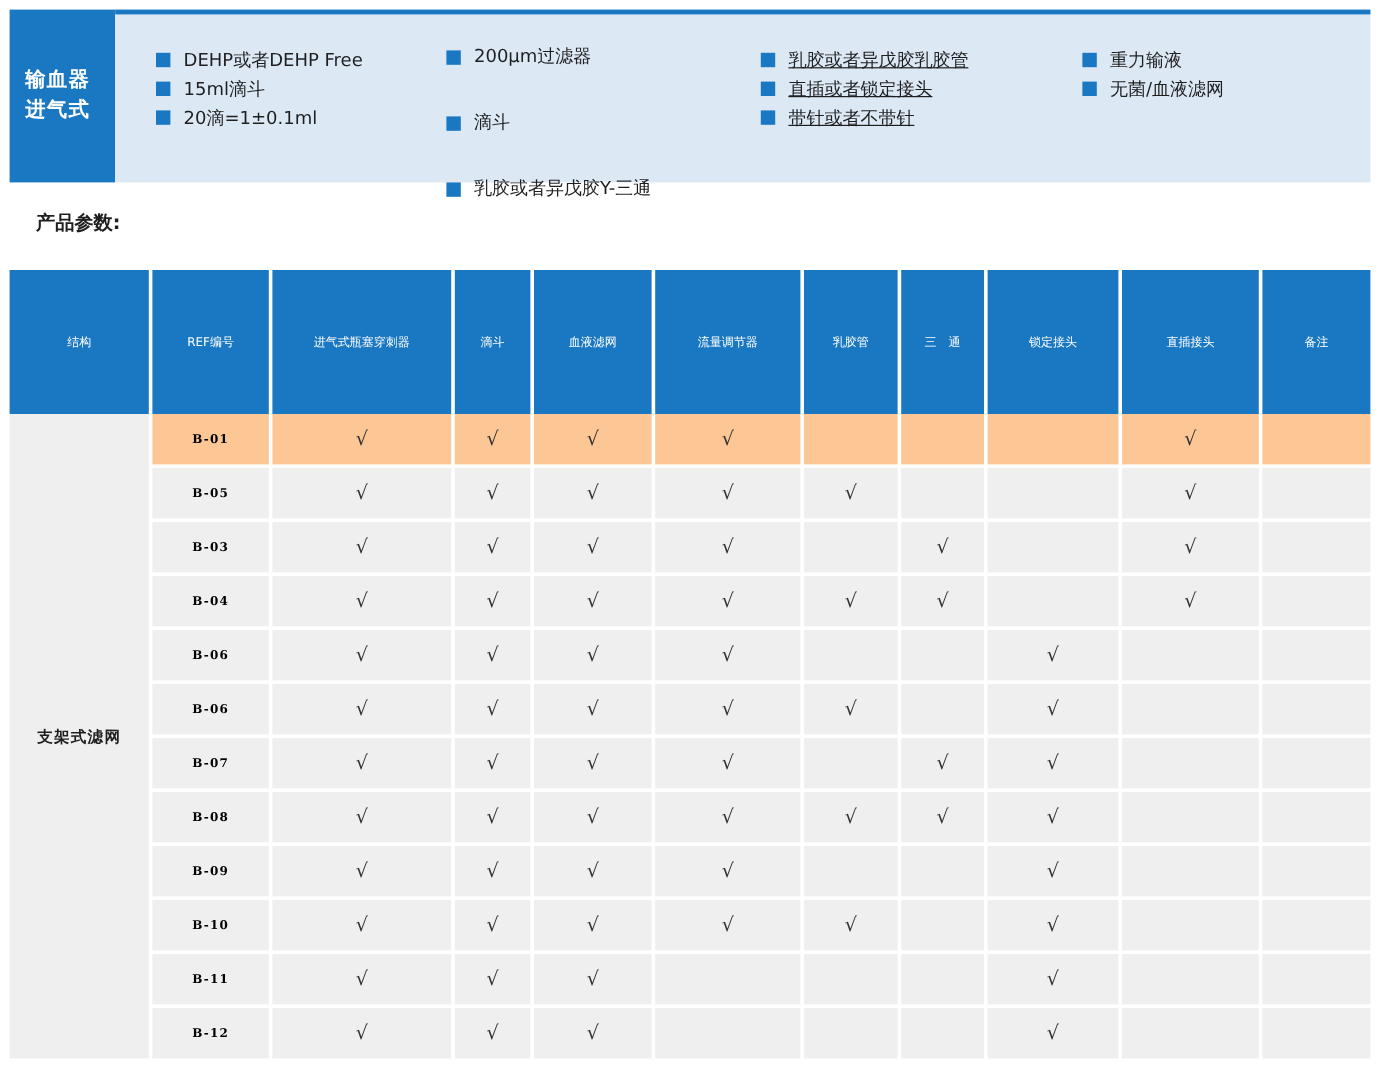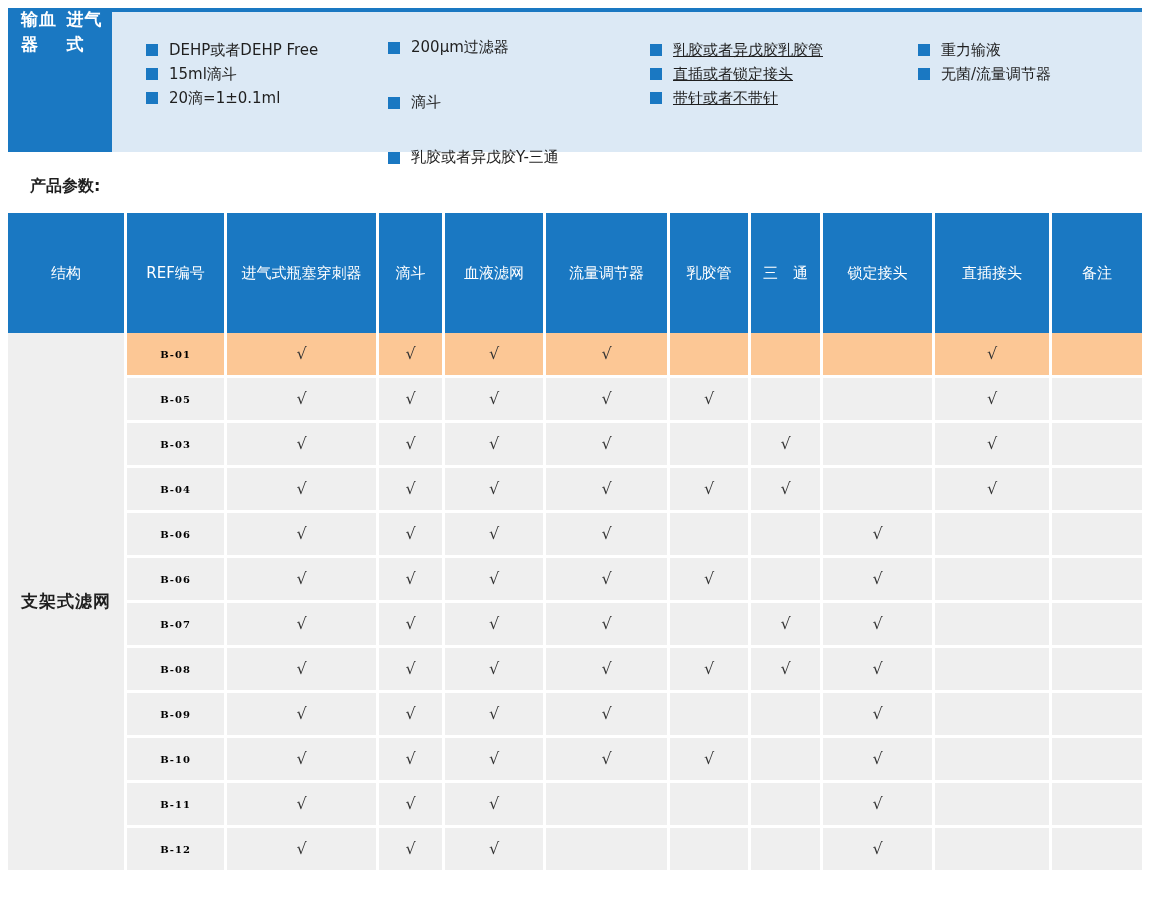--- a/index.html
+++ b/index.html
@@ -11,24 +11,24 @@
     --white:#FFFFFF;
   }
   *{box-sizing:border-box;margin:0;padding:0;}
   html,body{background:#fff;width:1150px;height:900px;overflow:hidden;}
   body{font-family:"DejaVu Sans","Liberation Sans",sans-serif;color:var(--ink);}
   .page{width:1134px;margin:8px auto 0 8px;}
 
   
   .hero{display:flex;height:144px;}
   .hero-label{
-    width:104px;background:var(--blue);color:#fff;
-    display:flex;flex-direction:row;justify-content:center;
+    width:88px;background:var(--blue);color:#fff;
+    display:flex;flex-direction:column;justify-content:center;
     padding-left:13px;font-size:17px;font-weight:bold;line-height:25px;
-    letter-spacing:1px;flex-shrink:0;font-family:Liberation Mono, monospace;
+    letter-spacing:1px;flex-shrink:0;
   }
   .hero-panel{
     flex:1;background:var(--panel);border-top:4px solid var(--blue);
     padding:26px 0 0 34px;display:flex;
   }
   .feature-col{display:flex;flex-direction:column;}
   .feature-col:nth-child(1){width:242px;}
   .feature-col:nth-child(2){width:262px;gap:36px;}
   .feature-col:nth-child(3){width:268px;text-decoration:underline;}
   .feature-col:nth-child(4){flex:1;text-align:center;}
@@ -41,28 +41,28 @@
   
   .spec-table{width:1134px;background:#fff;}
   .grid{
     display:grid;
     grid-template-columns:116px 97px 149px 63px 98px 121px 78px 69px 109px 114px 1fr;
     column-gap:3px;
   }
   .thead .th{
     background:var(--blue);color:var(--white);height:120px;
     display:flex;align-items:center;justify-content:center;
-    font-size:15px;text-align:center;white-space:nowrap;
+    font-size:10px;text-align:center;white-space:nowrap;margin-top:12px;
   }
   .tbody{grid-auto-rows:42px;row-gap:3px;}
   .tbody{margin-top:0;}
   .structure-cell{
     grid-column:1;grid-row:1 / span 12;background:var(--gray);
     display:flex;align-items:center;justify-content:center;
-    font-size:17px;font-weight:bold;letter-spacing:1px;
+    font-size:13px;font-weight:bold;letter-spacing:1px;
   }
   .cell{
     background:var(--gray);display:flex;align-items:center;justify-content:center;
     font-size:16px;color:#333;
   }
   .cell.ref{
     font-family:"DejaVu Serif","Liberation Serif",serif;
     font-weight:bold;font-size:10px;color:#000;letter-spacing:1px;
   }
   .check{font-size:16px;line-height:1;}
@@ -121,21 +121,21 @@
             <div>带针或者不带针</div>
           </div>
         </div>
         <div class="feature-col">
           <div class="feature-item">
             <div class="bullet"></div>
             <div>重力输液</div>
           </div>
           <div class="feature-item">
             <div class="bullet"></div>
-            <div>无菌/流量调节器</div>
+            <div>无菌/血液滤网</div>
           </div>
         </div>
       </div>
   </div>
 
   <div class="section-title">产品参数:</div>
 
   <div class="spec-table">
     <div class="grid thead">
 

